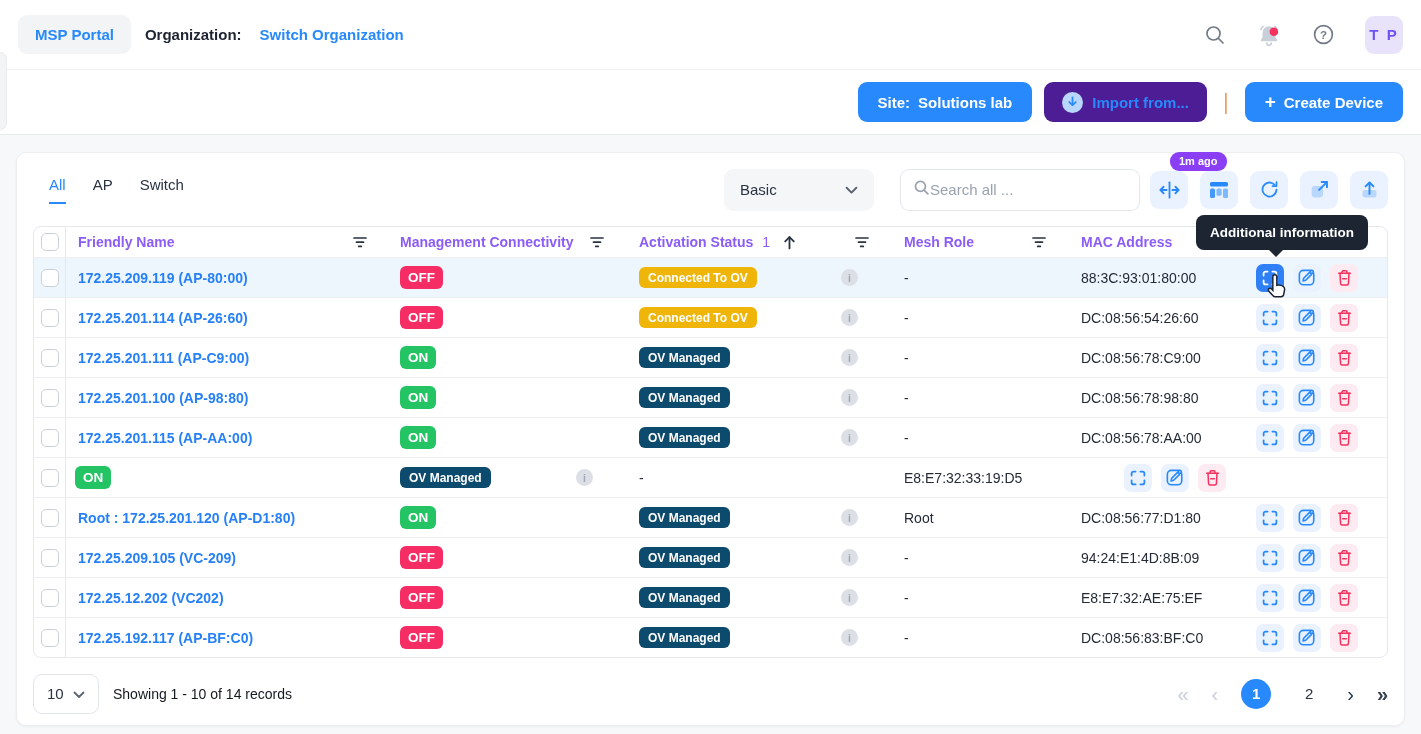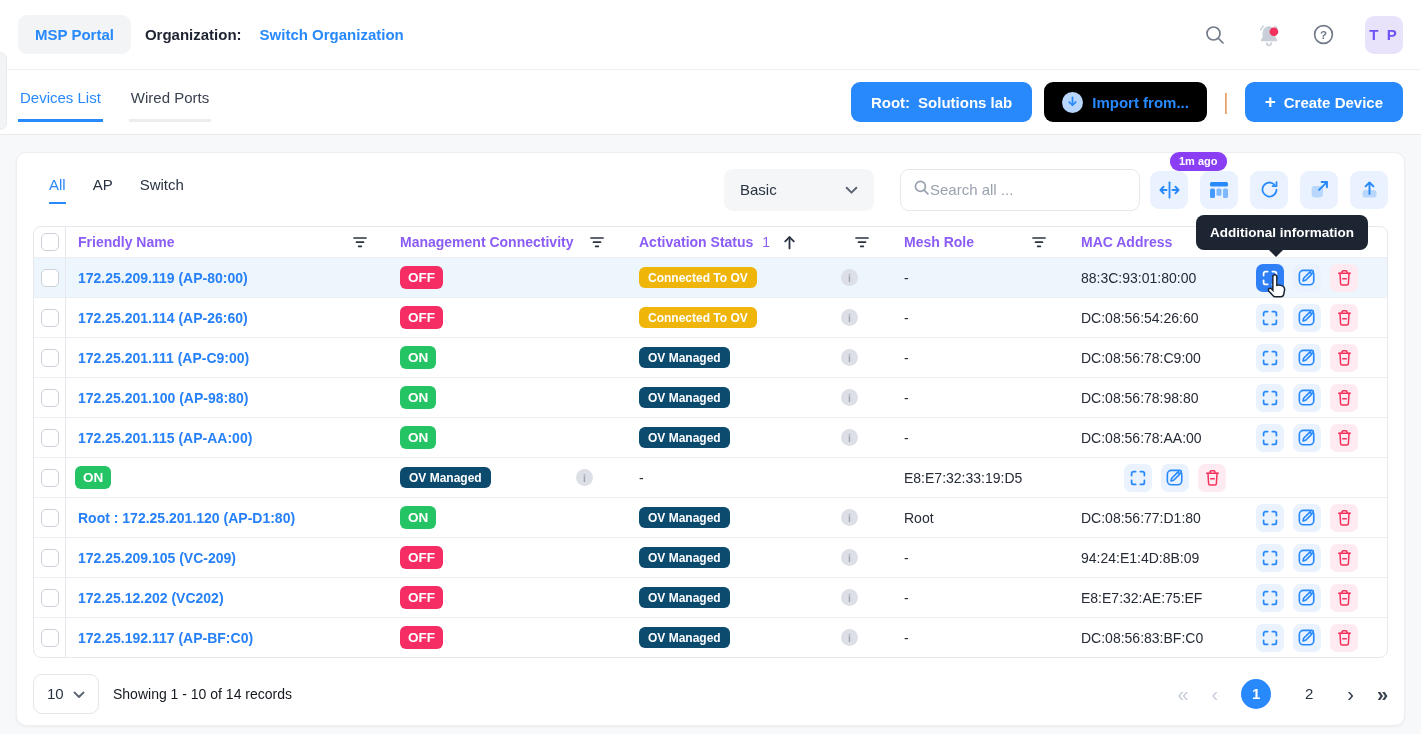--- a/index.html
+++ b/index.html
@@ -40,21 +40,21 @@
   }
   .nav-tabs { display: flex; gap: 26px; height: 100%; align-items: flex-end; }
   .nav-tab {
     background: none; border: none; cursor: pointer; font-size: 15px; color: #3a4250;
     padding: 0 2px 13px; border-bottom: 3px solid #ededf0; margin-bottom: 12px;
   }
   .nav-tab.active { color: #2789fb; border-bottom-color: #2789fb; }
   .subheader-right { margin-left: auto; display: flex; align-items: center; gap: 12px; }
   .btn { border: none; border-radius: 9px; height: 40px; font-size: 15px; font-weight: 700; cursor: pointer; display: flex; align-items: center; }
   .btn-primary { background: #2789fb; color: #fff; padding: 0 20px; gap: 8px; }
-  .btn-soft { background: #000000; color: #2789fb; padding: 0 18px; gap: 9px; }
+  .btn-soft { background: #4c1d95; color: #2789fb; padding: 0 18px; gap: 9px; }
   .dl-circle { width: 21px; height: 21px; border-radius: 50%; background: #b9d7fc; display: flex; align-items: center; justify-content: center; }
   .v-divider { color: #e8a169; font-size: 22px; font-weight: 400; margin: 0 4px; }
   .plus-glyph { font-size: 19px; font-weight: 700; }
   
   .card {
     position: absolute; left: 16px; top: 152px; width: 1389px; height: 574px;
     background: #fff; border: 1px solid #eceef2; border-radius: 10px;
     box-shadow: 0 1px 3px rgba(20,30,50,.05);
   }
   .controls-row { height: 73px; display: flex; align-items: center; padding: 0 16px; }
@@ -183,27 +183,23 @@
       <svg width="23" height="23" viewBox="0 0 22 22" fill="none">
           <circle cx="11" cy="11" r="8.5" stroke="#717a87" stroke-width="1.6"></circle>
           <text x="11" y="15" text-anchor="middle" font-size="11" font-weight="700" fill="#717a87" font-family="Liberation Sans, sans-serif">?</text>
         </svg>
     </button>
     <button class="avatar">T P</button>
   </div>
 </div>
 
 <div class="subheader">
-  <div class="nav-tabs">
-    <button class="nav-tab active">Devices List</button>
-    <button class="nav-tab">Wired Ports</button>
-  </div>
   <div class="subheader-right">
     <button class="btn btn-primary">
-      <span>Root:</span>
+      <span>Site:</span>
       <span>Solutions lab</span>
     </button>
     <button class="btn btn-soft">
       <span class="dl-circle">
         <svg width="11" height="13" viewBox="0 0 12 14" fill="none">
             <path d="M6 1.5v8" stroke="#2789fb" stroke-width="1.9" stroke-linecap="round"></path>
             <path d="M2.5 6.5L6 10l3.5-3.5" stroke="#2789fb" stroke-width="1.9" fill="none" stroke-linecap="round" stroke-linejoin="round"></path>
           </svg>
       </span>
       <span>Import from...</span>

